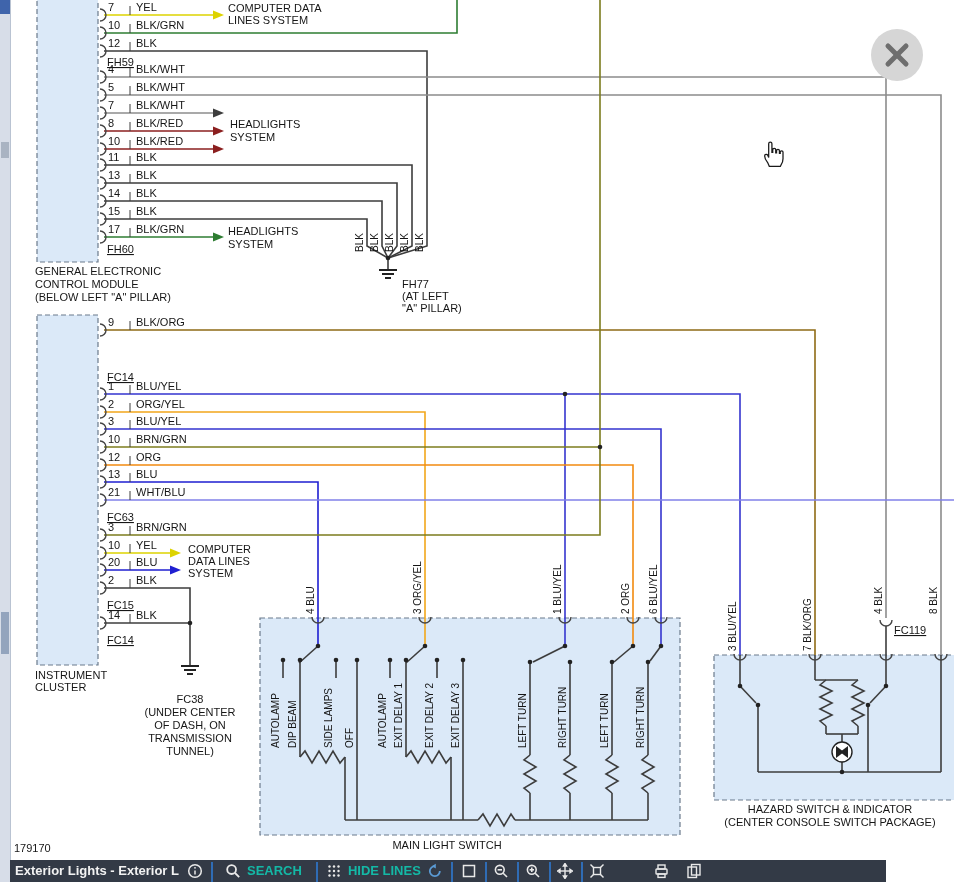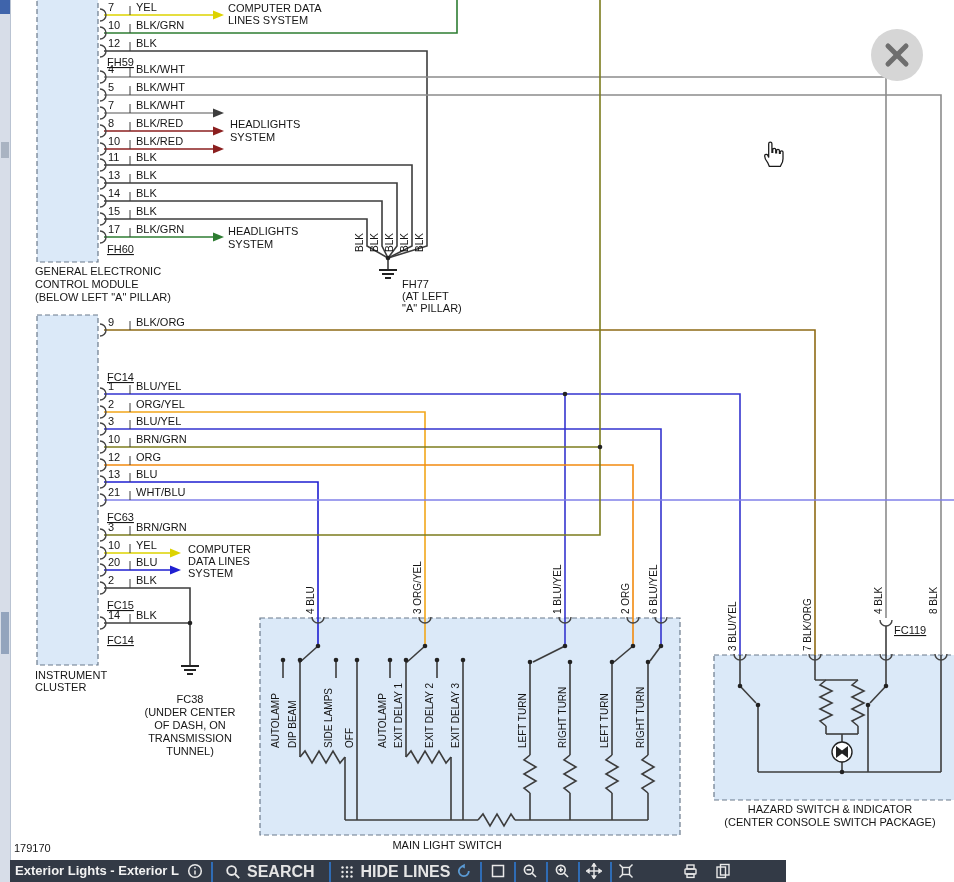--- a/index.html
+++ b/index.html
@@ -8,25 +8,25 @@
   .scrollstrip{position:absolute;left:0;top:0;width:10px;height:882px;background:#d7dde8;border-right:1px solid #b9c3d2;}
   .scrollstrip .cap{position:absolute;left:0;top:0;width:10px;height:14px;background:#3f64ab;}
   .scrollstrip .t1{position:absolute;left:1px;top:142px;width:8px;height:16px;background:#a9b3c2;}
   .scrollstrip .t2{position:absolute;left:1px;top:612px;width:8px;height:42px;background:#93a4bd;}
   .canvas{position:absolute;left:0;top:0;width:954px;height:862px;}
   svg.diagram{display:block;}
   svg text{font-family:"Liberation Sans",sans-serif;}
   .closebtn{position:absolute;left:871px;top:29px;width:52px;height:52px;border-radius:50%;
     background:#d6d6d6;border:none;padding:0;cursor:pointer;display:flex;align-items:center;justify-content:center;}
   .cursor{position:absolute;left:758px;top:138px;}
-  .toolbar{position:absolute;left:10px;top:860px;width:776px;height:22px;background:#333a46;
+  .toolbar{position:absolute;left:10px;top:860px;width:876px;height:22px;background:#333a46;
     display:flex;align-items:flex-start;padding-top:3px;box-sizing:border-box;overflow:hidden;color:#f2f2f2;}
   .tb-title{font-weight:bold;font-size:13px;margin-left:5px;white-space:nowrap;}
-  .tb-btn{background:none;border:none;padding:0;margin:0;display:flex;align-items:center;gap:6px;
-    color:#e5e5e5;font-family:"Liberation Sans",sans-serif;font-weight:bold;font-size:16px;cursor:pointer;white-space:nowrap;}
+  .tb-btn{background:none;border:none;padding:0;margin:0;display:flex;gap:6px;
+    color:#14b8a6;font-family:"Liberation Sans",sans-serif;font-weight:bold;font-size:13px;cursor:pointer;white-space:nowrap;}
   .sep{display:inline-block;width:2px;height:20px;background:#2f6cb5;margin-top:-1px;}
   .ml6{margin-left:6px}.ml8{margin-left:8px}.ml12{margin-left:12px}.ml14{margin-left:14px}.ml48{margin-left:48px}.ml16{margin-left:16px}
 </style>
 </head>
 <body>
 
 <div class="stage">
 
   <div class="canvas">
     <svg class="diagram" width="954" height="862" viewBox="0 0 954 862">

